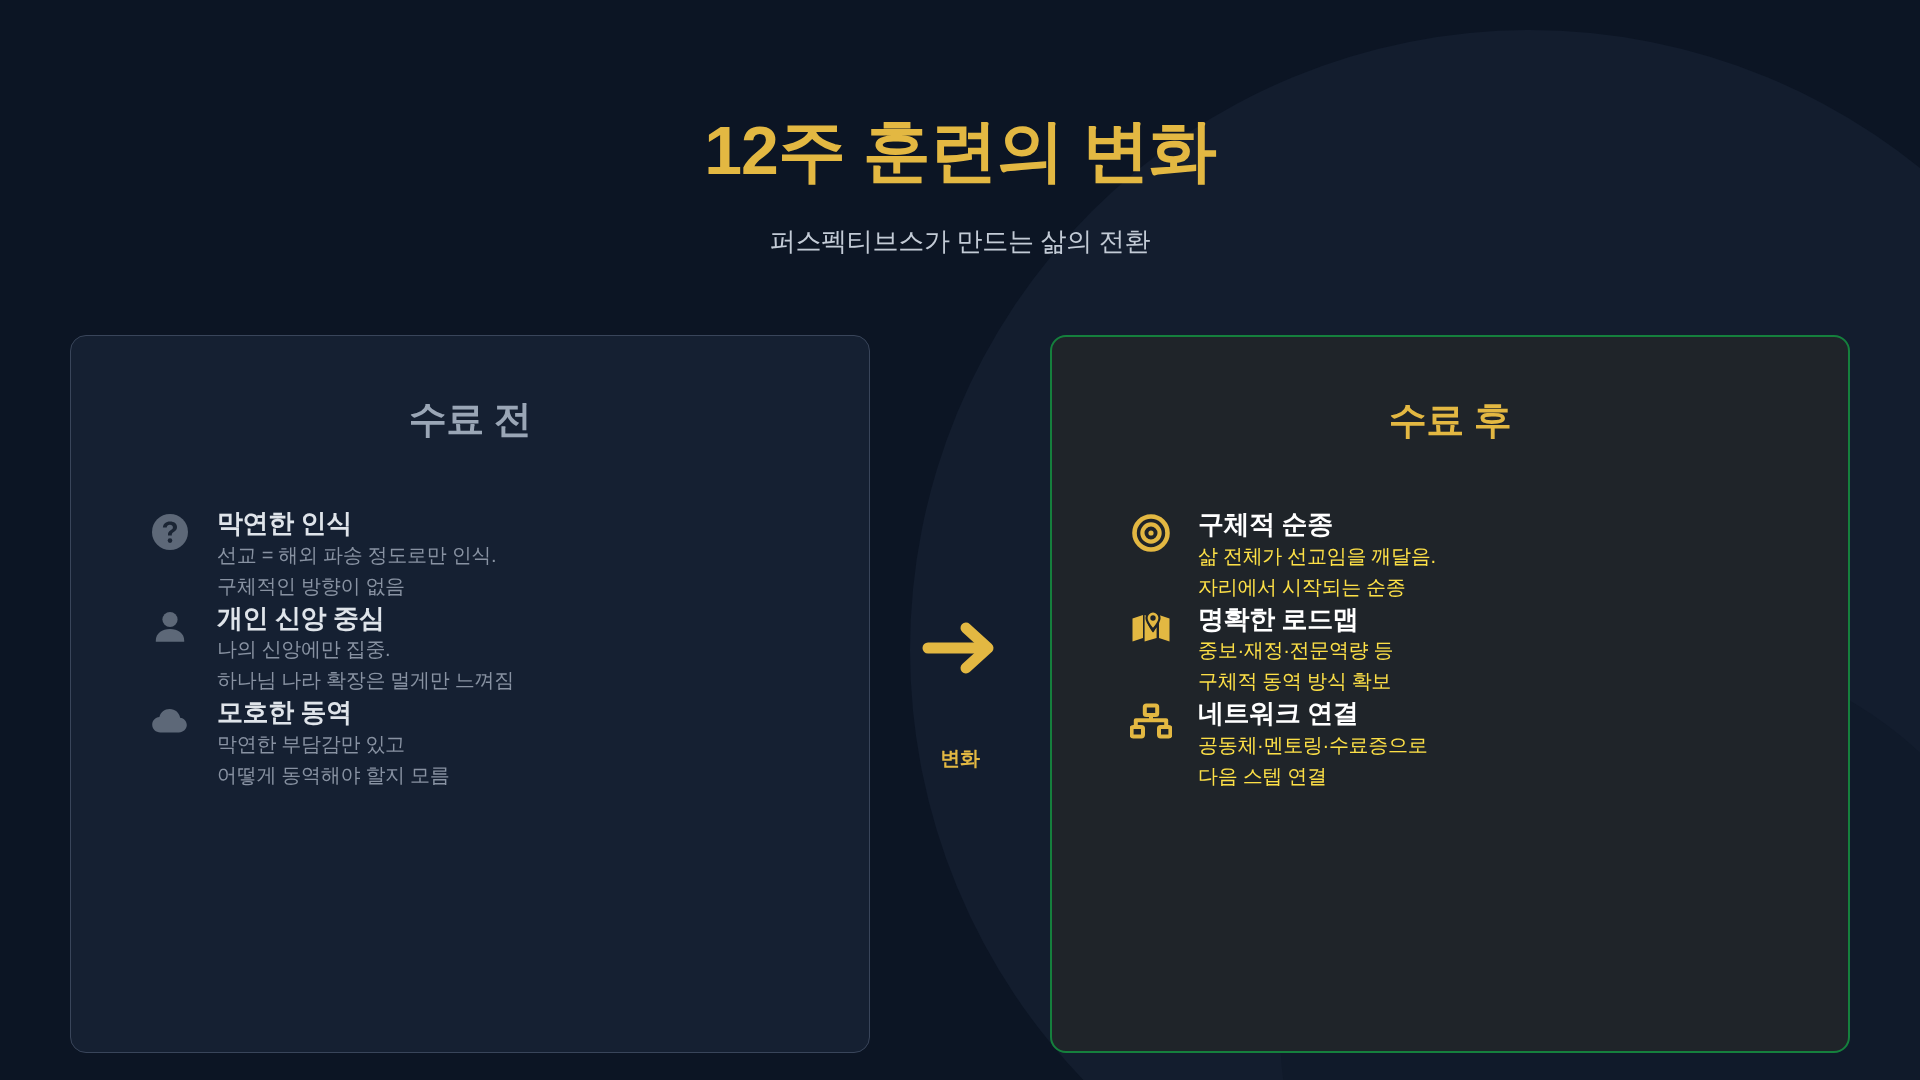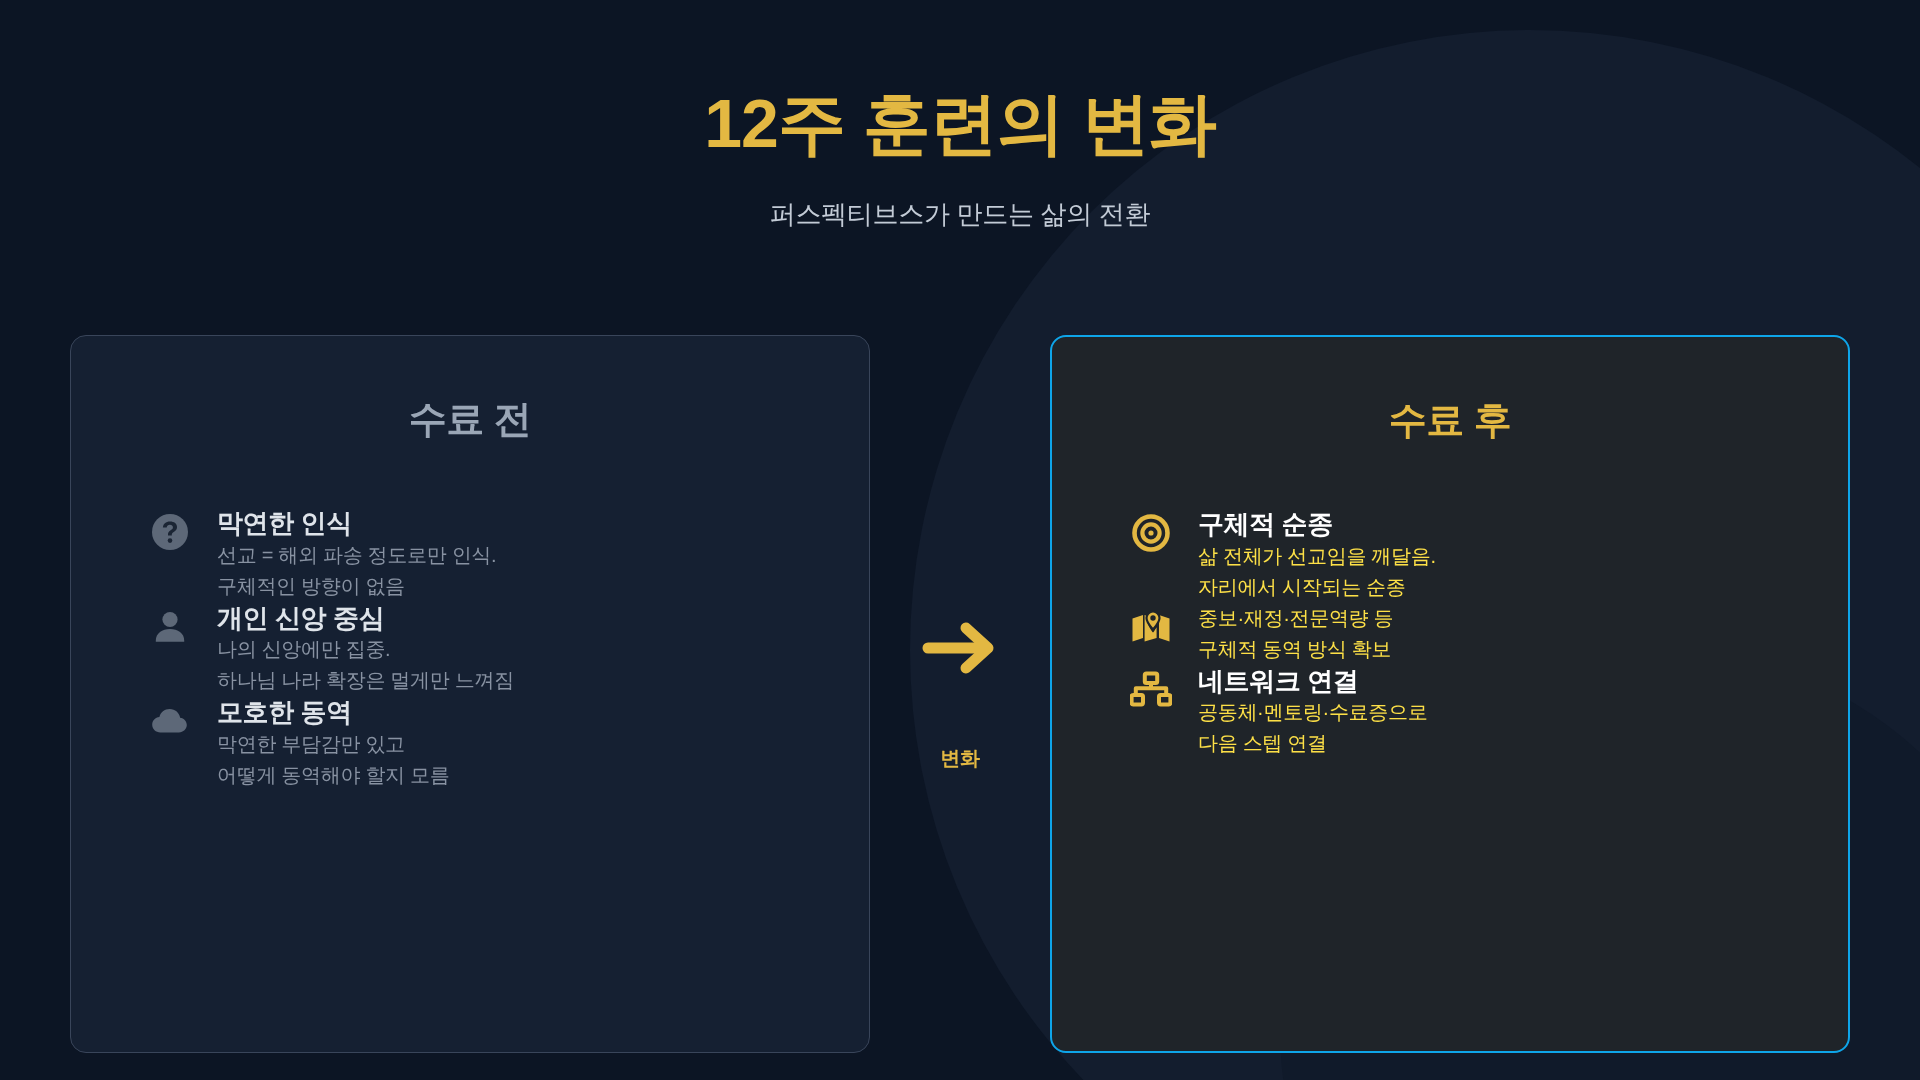--- a/index.html
+++ b/index.html
@@ -29,21 +29,21 @@
   #bgCircleB {
     width:760px; height:760px;
     right:-120px; bottom:-330px;
     background:#101a2a;
   }
 
   
   #header {
     position:absolute; top:0; left:0; width:1920px;
     text-align:center;
-    padding-top:88px;
+    padding-top:115px;
     z-index:4;
   }
   #pageTitle {
     font-size:68px;
     font-weight:700;
     color:#e3b842;
     letter-spacing:-1px;
     line-height:1.05;
   }
   #pageSubtitle {
@@ -73,21 +73,21 @@
     padding:58px 56px 50px 56px;
     position:relative;
   }
   .card.before {
     background:#16203200;
     background-color:#152032;
     border:1px solid #39455a;
   }
   .card.after {
     background-color:#1f2429;
-    border:2px solid #0ea5e9;
+    border:2px solid #15803d;
   }
   .card-title {
     text-align:center;
     font-size:38px;
     font-weight:700;
     letter-spacing:-0.5px;
     margin-bottom:62px;
   }
   .card.before .card-title { color:#9aa6b6; }
   .card.after  .card-title { color:#e3b842; }
@@ -235,20 +235,21 @@
           <span class="item-icon">
             <svg width="42" height="42" viewBox="0 0 42 42">
               <path d="M2.5 11.5L13 8v23L2.5 34.5z" fill="#e3b842"></path>
               <path d="M29 8l10.5 3.5v23L29 31z" fill="#e3b842"></path>
               <path d="M14.6 8.1l5.6 1.9c-1.4 1.3-2.3 3.2-2.3 5.3 0 3.2 3 7.6 4.5 9.6 0 0 .3.4.6.4s.6-.4.6-.4c.8-1.1 2-2.8 3-4.6V31l-12 3.5z" fill="#e3b842"></path>
               <path d="M23 4.5c-3.6 0-6.5 2.9-6.5 6.5 0 4 5.4 10.3 5.9 10.9.3.4.9.4 1.2 0 .5-.6 5.9-6.9 5.9-10.9 0-3.6-2.9-6.5-6.5-6.5z" fill="#e3b842" stroke="#1f2429" stroke-width="2.2"></path>
               <circle cx="23" cy="11" r="2.7" fill="#1f2429"></circle>
             </svg>
           </span>
           <div class="item-text">
+            <div class="item-title">명확한 로드맵</div>
             <div class="item-desc">중보·재정·전문역량 등
 구체적 동역 방식 확보</div>
           </div>
         </div>
 
         <div class="item">
           <span class="item-icon">
             <svg width="42" height="42" viewBox="0 0 42 42">
               <rect x="14.8" y="4.5" width="12.4" height="9.6" rx="1.6" fill="none" stroke="#e3b842" stroke-width="4"></rect>
               <path d="M21 14.1v5.2M5.8 19.3h30.4M5.8 19.3v5.5M36.2 19.3v5.5" stroke="#e3b842" stroke-width="4" stroke-linecap="round" fill="none"></path>

